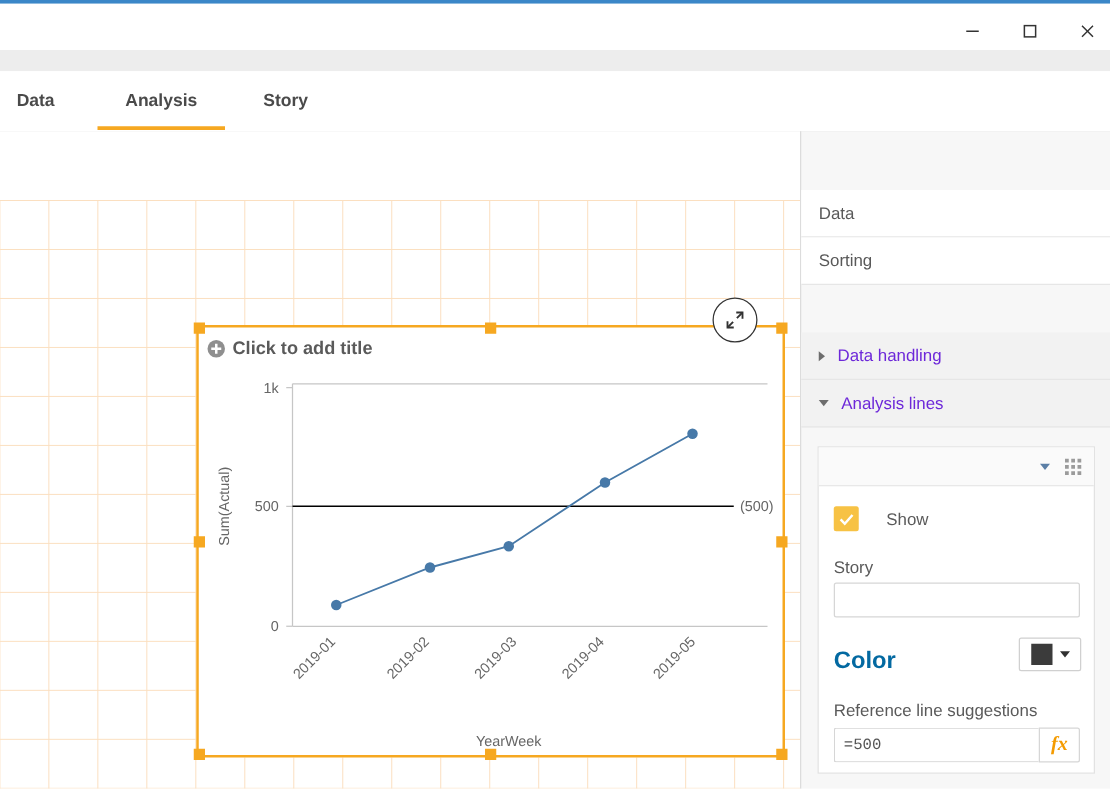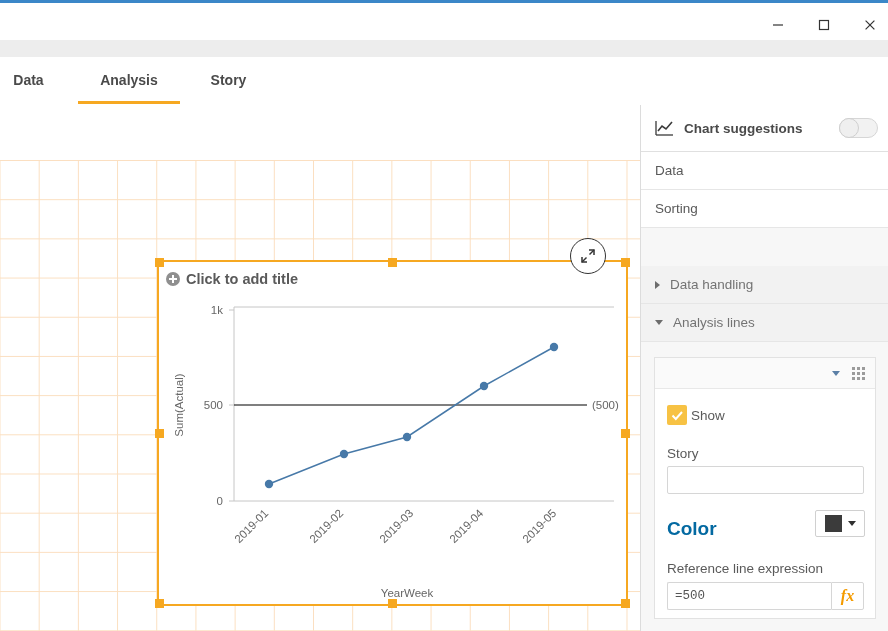--- a/index.html
+++ b/index.html
@@ -81,34 +81,34 @@
   #suggest-knob{position:absolute;left:-1px;top:-1px;width:20px;height:20px;border-radius:50%;background:#efefef;border:1px solid #cfcfcf;box-sizing:border-box;}
 
   .acc{position:absolute;left:0;width:247px;height:38px;background:#ffffff;border-bottom:1px solid #e6e6e6;box-sizing:border-box;display:flex;align-items:center;cursor:pointer;}
   .acc-label{font-size:13.5px;color:#595959;margin-left:14px;}
   #acc-data{top:47px;}
   #acc-sorting{top:85px;}
   #acc-addons{top:123px;background:#f7f7f7;border-left:3px solid #f6a821;}
   #acc-addons .acc-label{margin-left:11px;}
 
   .sub{position:absolute;left:0;width:247px;height:38px;background:#f2f2f2;border-bottom:1px solid #e6e6e6;box-sizing:border-box;display:flex;align-items:center;cursor:pointer;}
-  .sub-label{font-size:13.5px;color:#737373;margin-left:10px;}
+  .sub-label{font-size:13.5px;color:#6d28d9;margin-left:10px;}
   #sub-datahandling{top:161px;}
   #sub-reflines{top:199px;}
   .caret{margin-left:14px;width:0;height:0;}
   .caret-right{border-left:5px solid #6d6d6d;border-top:4px solid transparent;border-bottom:4px solid transparent;}
   .caret-down{border-top:5px solid #6d6d6d;border-left:4px solid transparent;border-right:4px solid transparent;}
 
   #refcard{position:absolute;left:13px;top:252px;width:222px;height:262px;background:#ffffff;border:1px solid #e2e2e2;box-sizing:border-box;}
   #refcard-head{position:absolute;left:0;top:0;width:220px;height:31px;background:#fafafa;border-bottom:1px solid #e8e8e8;box-sizing:border-box;display:flex;align-items:center;justify-content:flex-end;cursor:pointer;}
   #ref-chevron{margin-right:12px;width:0;height:0;border-top:5px solid #5b7fa6;border-left:4.5px solid transparent;border-right:4.5px solid transparent;}
   #ref-drag{margin-right:10px;display:grid;grid-template-columns:repeat(3,3px);grid-template-rows:repeat(3,3px);gap:2px;cursor:grab;}
   #ref-drag span{width:3px;height:3px;background:#9b9b9b;display:block;}
 
-  #show-row{position:absolute;left:12px;top:47px;display:flex;align-items:center;gap:4px;cursor:pointer;}
+  #show-row{position:absolute;left:12px;top:47px;display:flex;align-items:center;gap:22px;cursor:pointer;}
   #show-checkbox{width:20px;height:20px;background:#f7c244;border-radius:2px;display:flex;align-items:center;justify-content:center;}
   #show-label{font-size:13.5px;color:#5a5a5a;}
 
   #label-caption{position:absolute;left:12px;top:88px;font-size:13.5px;color:#5a5a5a;}
   #label-input{position:absolute;left:12px;top:108px;width:197px;height:28px;border:1px solid #d6d6d6;border-radius:2px;background:#fff;box-sizing:border-box;font-family:"Liberation Sans",sans-serif;font-size:13px;color:#444;padding:0 7px;outline:none;}
 
   #color-caption{position:absolute;left:12px;top:160px;font-size:19px;color:#0369a1;font-weight:bold;}
   #color-btn{position:absolute;left:160px;top:152px;width:50px;height:27px;border:1px solid #d0d0d0;border-radius:2px;background:#fff;display:flex;align-items:center;justify-content:center;gap:6px;box-sizing:border-box;cursor:pointer;}
   #color-swatch{width:17px;height:17px;background:#3b3b3b;}
   #color-caret{width:0;height:0;border-top:5px solid #303030;border-left:4.5px solid transparent;border-right:4.5px solid transparent;}
@@ -246,33 +246,20 @@
       <text class="ax-txt" x="325" y="252" text-anchor="end" transform="rotate(-45 325 252)">2019-04</text>
       <text class="ax-txt" x="398" y="252" text-anchor="end" transform="rotate(-45 398 252)">2019-05</text>
 
       <text class="ax-txt" x="248" y="335" text-anchor="middle">YearWeek</text>
     </svg>
   </div>
 </div>
 
 <div id="panel">
 
-  <div id="panel-top">
-    <span id="suggest-icon">
-      <svg width="19" height="16" viewBox="0 0 19 16">
-        <polyline points="1,15 1,1" fill="none" stroke="#3a3a3a" stroke-width="1.3"></polyline>
-        <polyline points="1,15 18,15" fill="none" stroke="#3a3a3a" stroke-width="1.3"></polyline>
-        <polyline points="3,11 7,6 11,9 17,2" fill="none" stroke="#3a3a3a" stroke-width="1.6"></polyline>
-      </svg>
-    </span>
-    <span id="suggest-label">Chart suggestions</span>
-    <div id="suggest-toggle">
-      <div id="suggest-knob"></div>
-    </div>
-  </div>
 
   <div class="acc" id="acc-data">
     <span class="acc-label">Data</span>
   </div>
   <div class="acc" id="acc-sorting">
     <span class="acc-label">Sorting</span>
   </div>
 
   <div class="sub" id="sub-datahandling">
     <span class="caret caret-right"></span>
@@ -310,19 +297,19 @@
 
     <div id="label-caption">Story</div>
     <input id="label-input" type="text" value="" style="">
 
     <div id="color-caption">Color</div>
     <div id="color-btn">
       <span id="color-swatch"></span>
       <span id="color-caret"></span>
     </div>
 
-    <div id="expr-caption">Reference line expression</div>
+    <div id="expr-caption">Reference line suggestions</div>
     <input id="expr-input" type="text" value="=500" style="">
     <div id="fx-btn">
       <span id="fx-label">fx</span>
     </div>
   </div>
 </div>
 
 </body></html>

